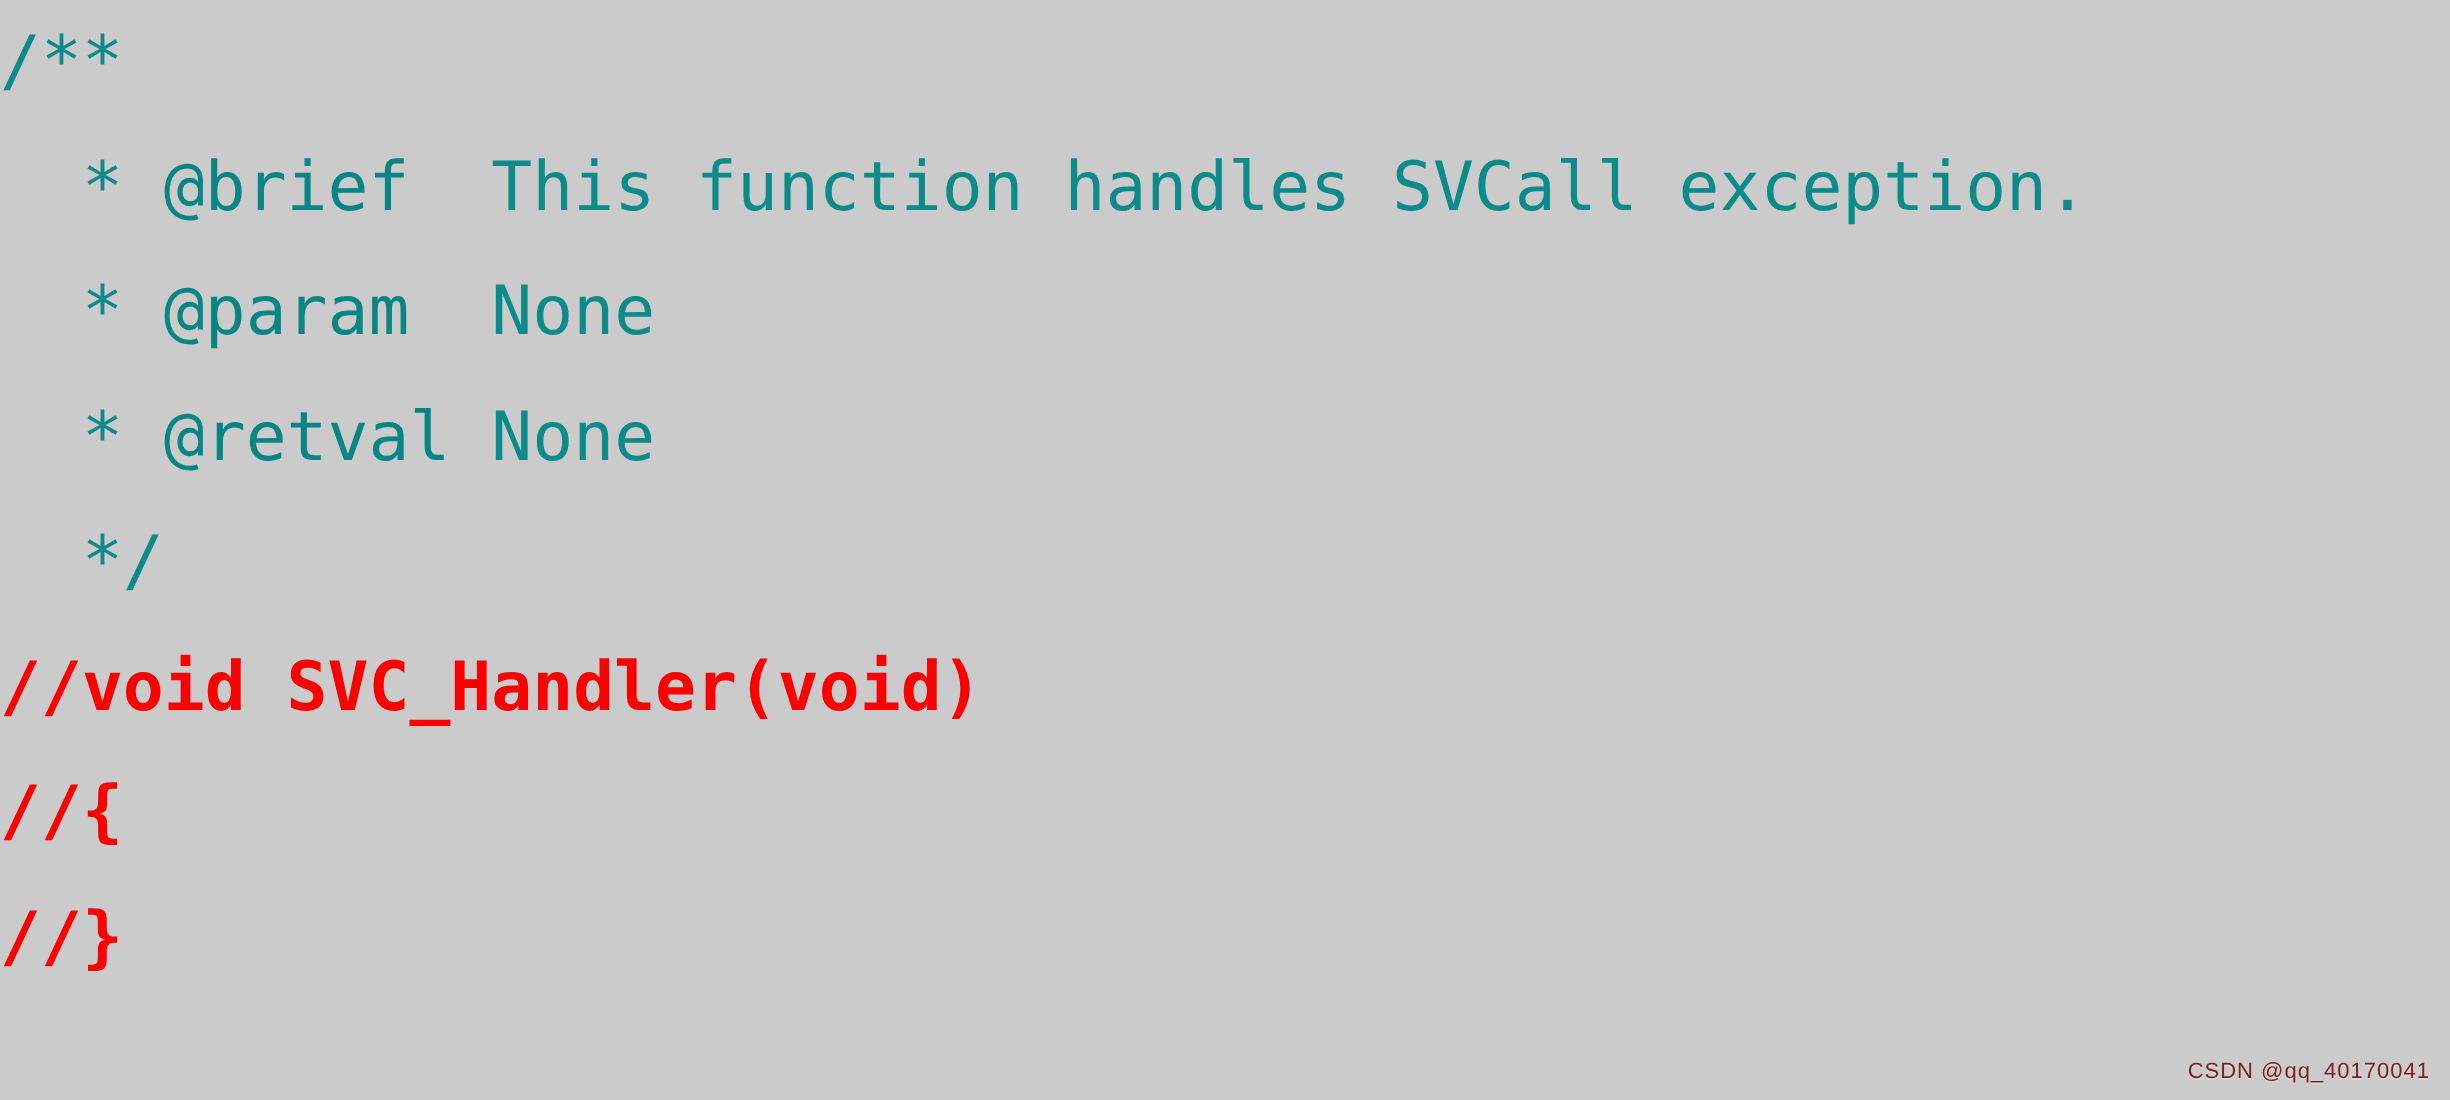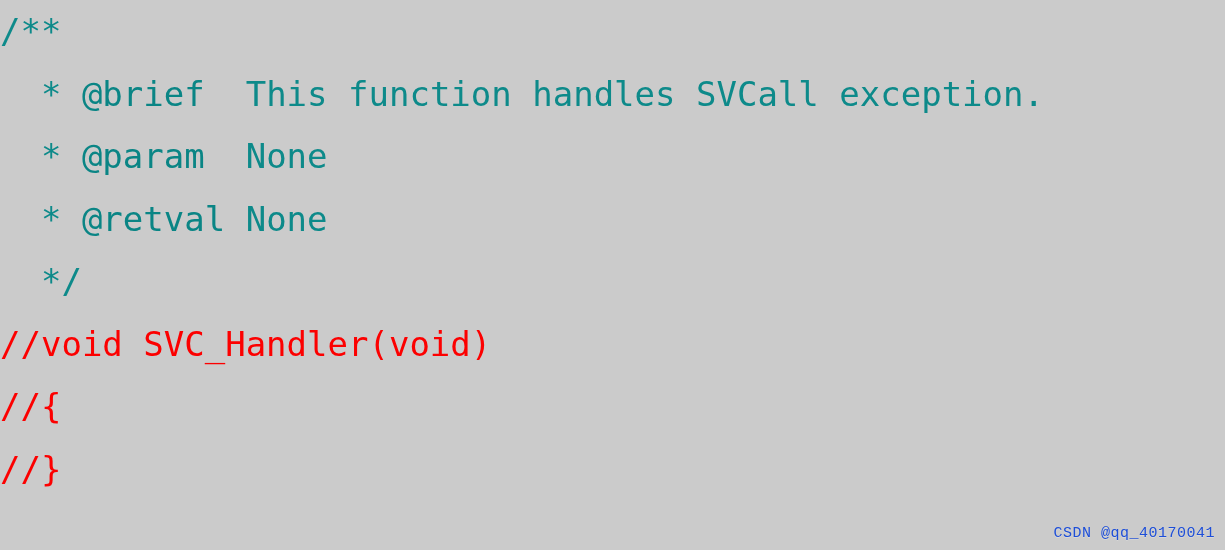--- a/index.html
+++ b/index.html
@@ -42,29 +42,29 @@
   .tok-comment {
     color: #0d8a8a;
     font-weight: normal;
   }
   .tok-doctag {
     color: #0a8585;
     font-weight: normal;
   }
   .tok-commented-code {
     color: #fc0000;
-    font-weight: normal;
+    font-weight: bold;
   }
   .watermark {
     position: absolute;
     right: 10px;
     bottom: 8px;
-    font-family: Liberation Mono, monospace;
-    font-size: 15px;
-    color: #1d4ed8;
+    font-family: Liberation Sans, sans-serif;
+    font-size: 11px;
+    color: #7f1d1d;
     text-shadow: 0 1px 0 #d8d8d8;
     letter-spacing: 0.5px;
     user-select: none;
     pointer-events: none;
   }
 </style>
 </head>
 <body>
 
 <div class="code-view">

